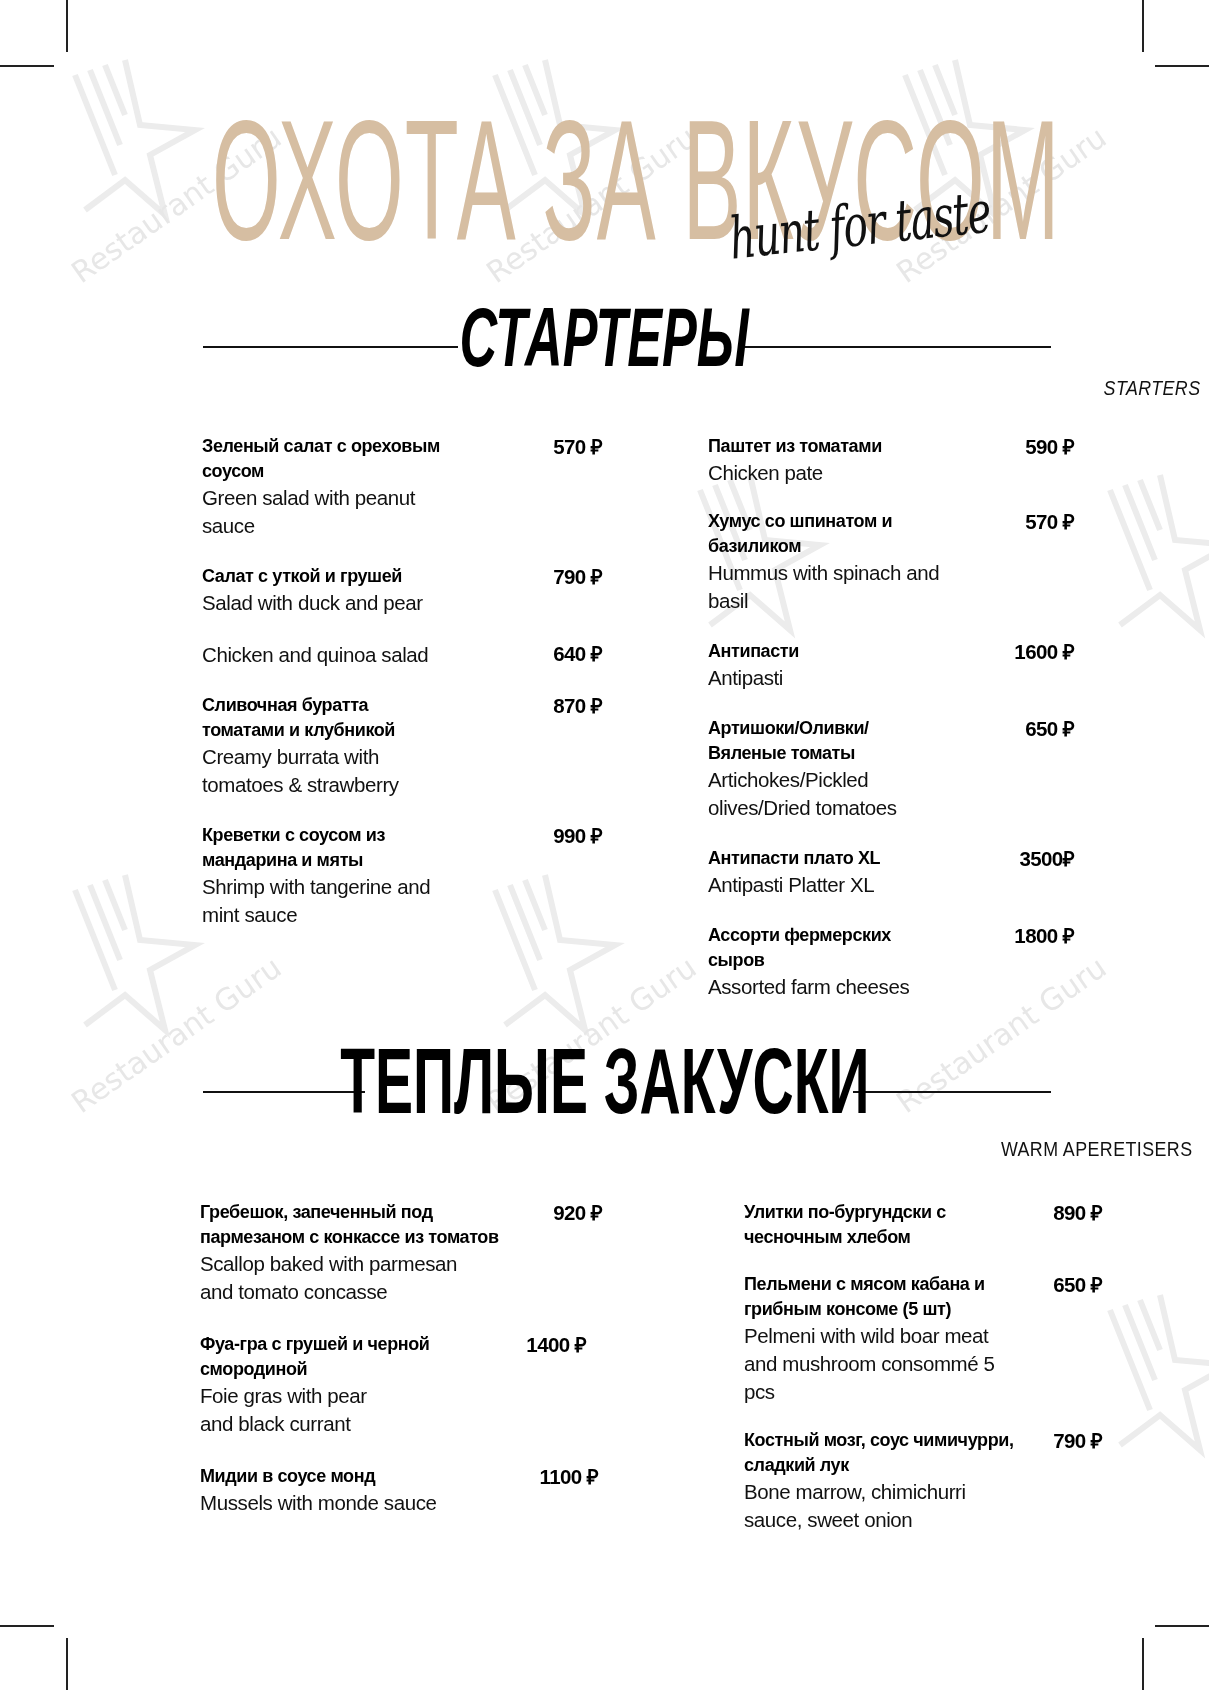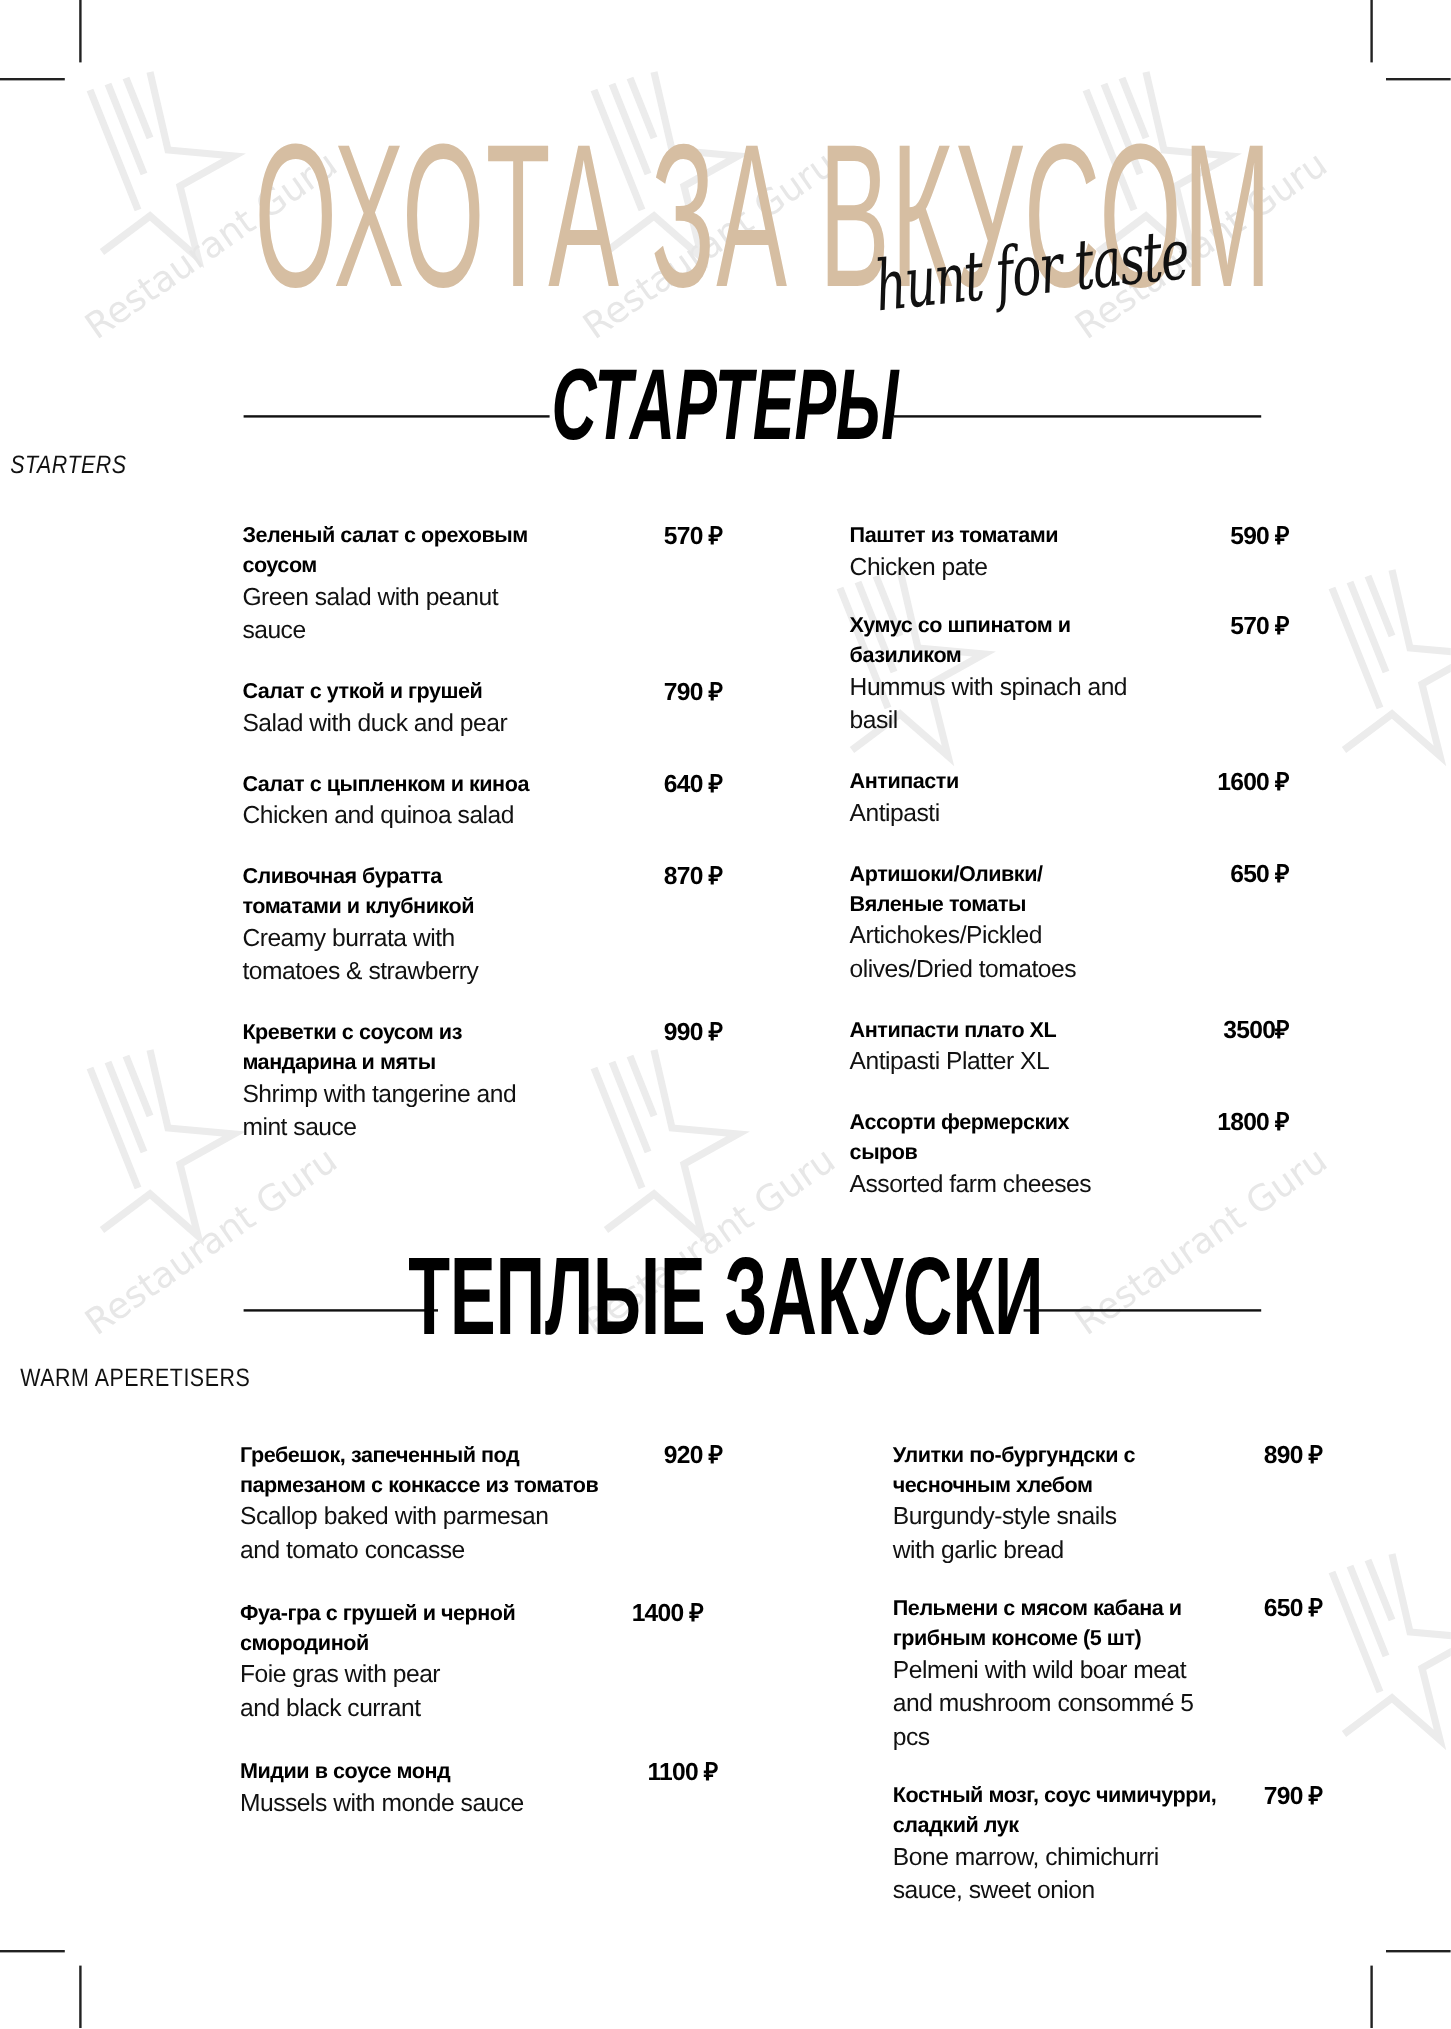--- a/index.html
+++ b/index.html
@@ -45,21 +45,21 @@
   
   .section-head { position: absolute; left: 0; width: 1209px; }
   .section-head .rule { position: absolute; height: 2px; background: #111; }
   .section-head .ru {
     position: absolute; left: 0; width: 1209px; text-align: center;
     font-family: "Liberation Sans", sans-serif; font-weight: 700;
     color: #000;
   }
   .section-head .ru span { display: inline-block; transform: scaleX(0.62); transform-origin: center; }
   .section-head .en {
-    position: absolute; left: 0; width: 1209px; text-align: left;
+    position: absolute; left: 0; width: 1209px; text-align: right;
     font-size: 21px; color: #111; letter-spacing: 0.5px;
   }
   .section-head .en span { display: inline-block; transform: scaleX(0.85); }
 
   
   .col { position: absolute; }
   .item { position: relative; margin-bottom: 24px; }
   .item .name {
     font-weight: 700; font-size: 18px; line-height: 25px; color: #000;
     letter-spacing: -0.4px;
@@ -135,21 +135,20 @@
     <div class="name" style="width:300px">Зеленый салат с ореховым соусом</div>
     <div class="desc" style="width:260px">Green salad with peanut sauce</div>
     <div class="price" style="right:0;">570 ₽</div>
   </div>
   <div class="item">
     <div class="name">Салат с уткой и грушей</div>
     <div class="desc">Salad with duck and pear</div>
     <div class="price" style="right:0;">790 ₽</div>
   </div>
   <div class="item">
-    <div class="name">Салат с цыпленком и киноа</div>
     <div class="desc">Chicken and quinoa salad</div>
     <div class="price" style="right:0;">640 ₽</div>
   </div>
   <div class="item">
     <div class="name" style="width:250px">Сливочная буратта томатами и клубникой</div>
     <div class="desc" style="width:230px">Creamy burrata with tomatoes &amp; strawberry</div>
     <div class="price" style="right:0;">870 ₽</div>
   </div>
   <div class="item">
     <div class="name" style="width:230px">Креветки с соусом из мандарина и мяты</div>
@@ -212,21 +211,20 @@
   <div class="item">
     <div class="name">Мидии в соусе монд</div>
     <div class="desc">Mussels with monde sauce</div>
     <div class="price" style="right:4px;">1100 ₽</div>
   </div>
 </div>
 
 <div class="col" style="left:744px;top:1200px;width:358px;">
   <div class="item" style="margin-bottom:22px">
     <div class="name" style="width:260px">Улитки  по-бургундски с чесночным хлебом</div>
-    <div class="desc" style="width:220px">Burgundy-style snails with garlic bread</div>
     <div class="price" style="right:0;">890 ₽</div>
   </div>
   <div class="item" style="margin-bottom:22px">
     <div class="name" style="width:275px">Пельмени с мясом кабана и грибным консоме (5 шт)</div>
     <div class="desc" style="width:275px">Pelmeni with wild boar meat and mushroom consommé 5 pcs</div>
     <div class="price" style="right:0;">650 ₽</div>
   </div>
   <div class="item">
     <div class="name" style="width:270px">Костный мозг, соус чимичурри, сладкий лук</div>
     <div class="desc" style="width:260px">Bone marrow, chimichurri sauce, sweet onion</div>

